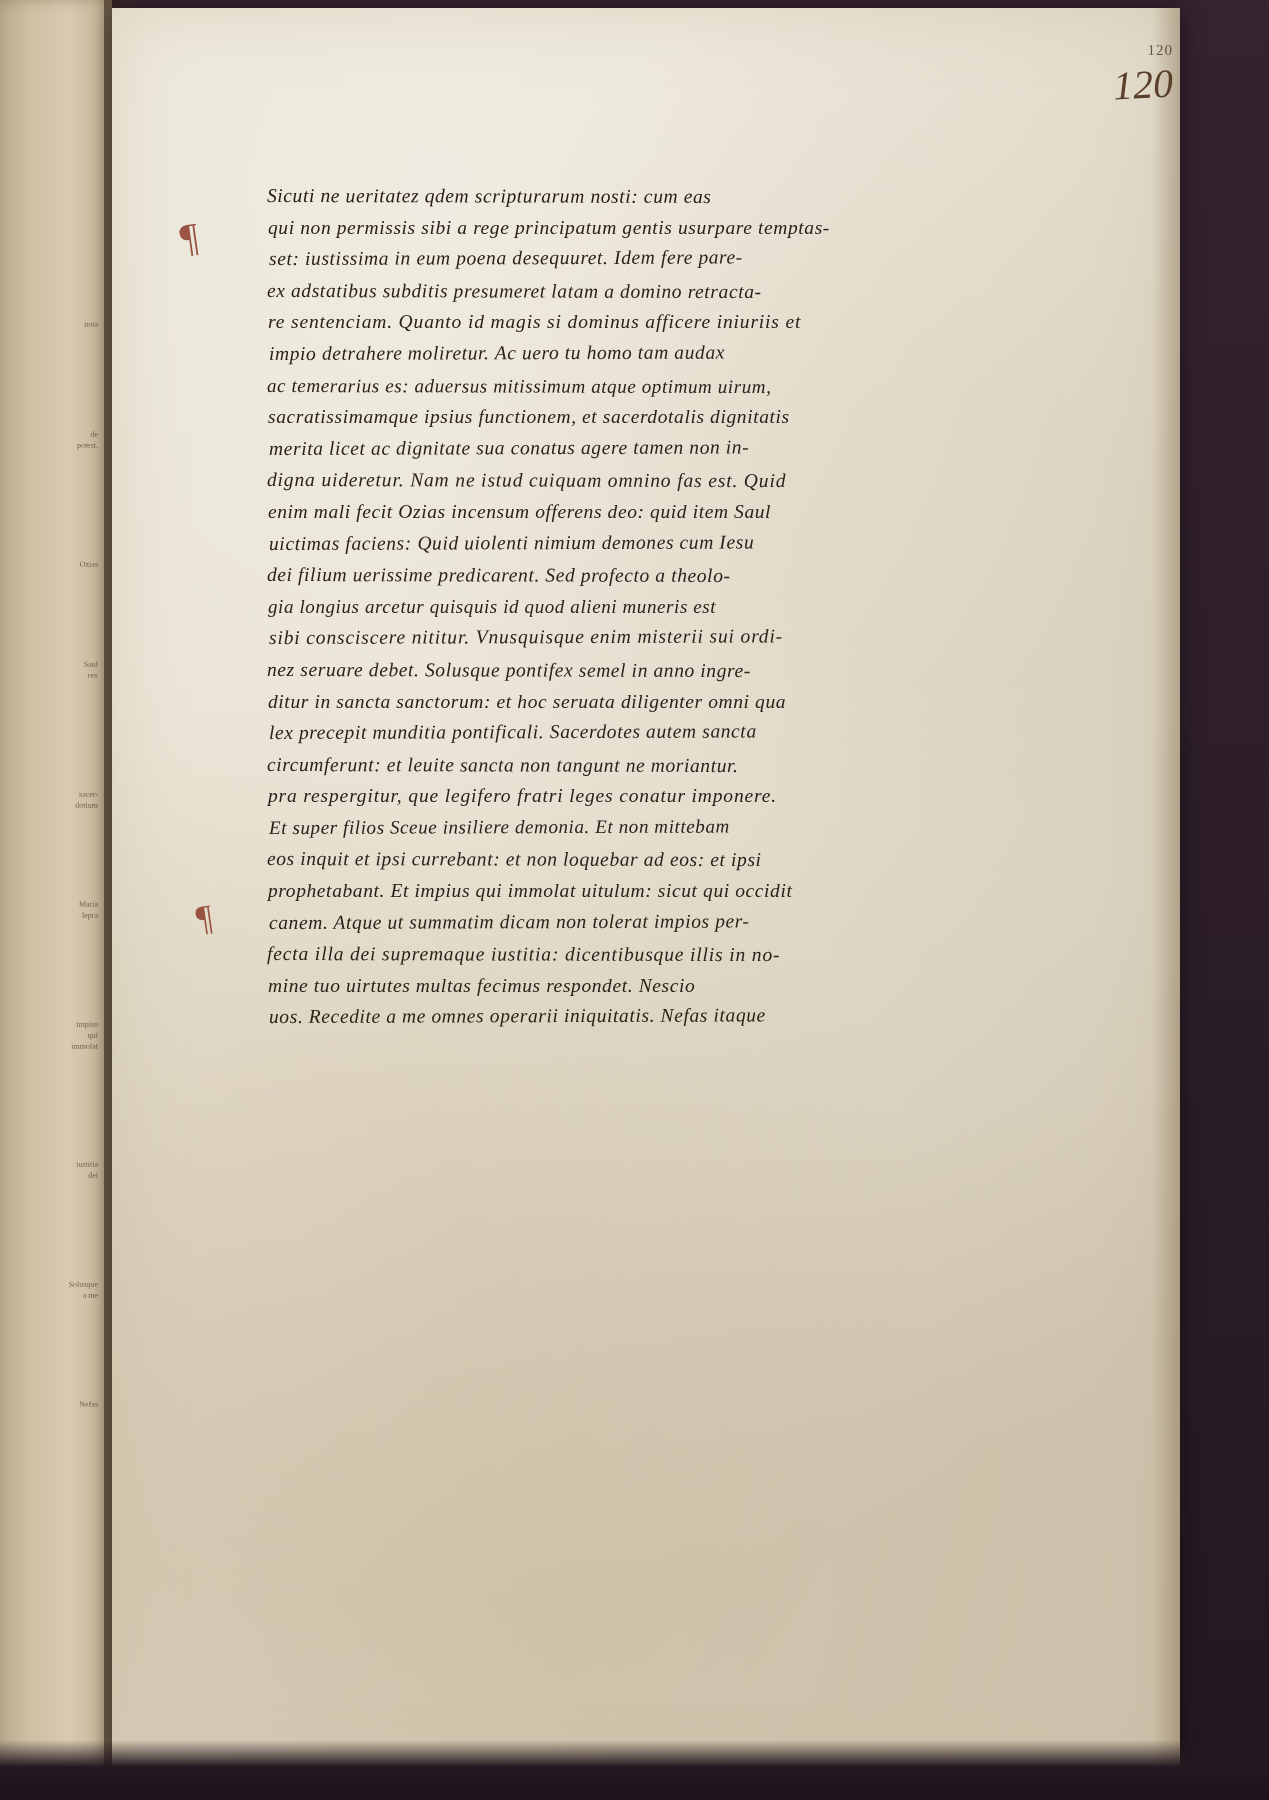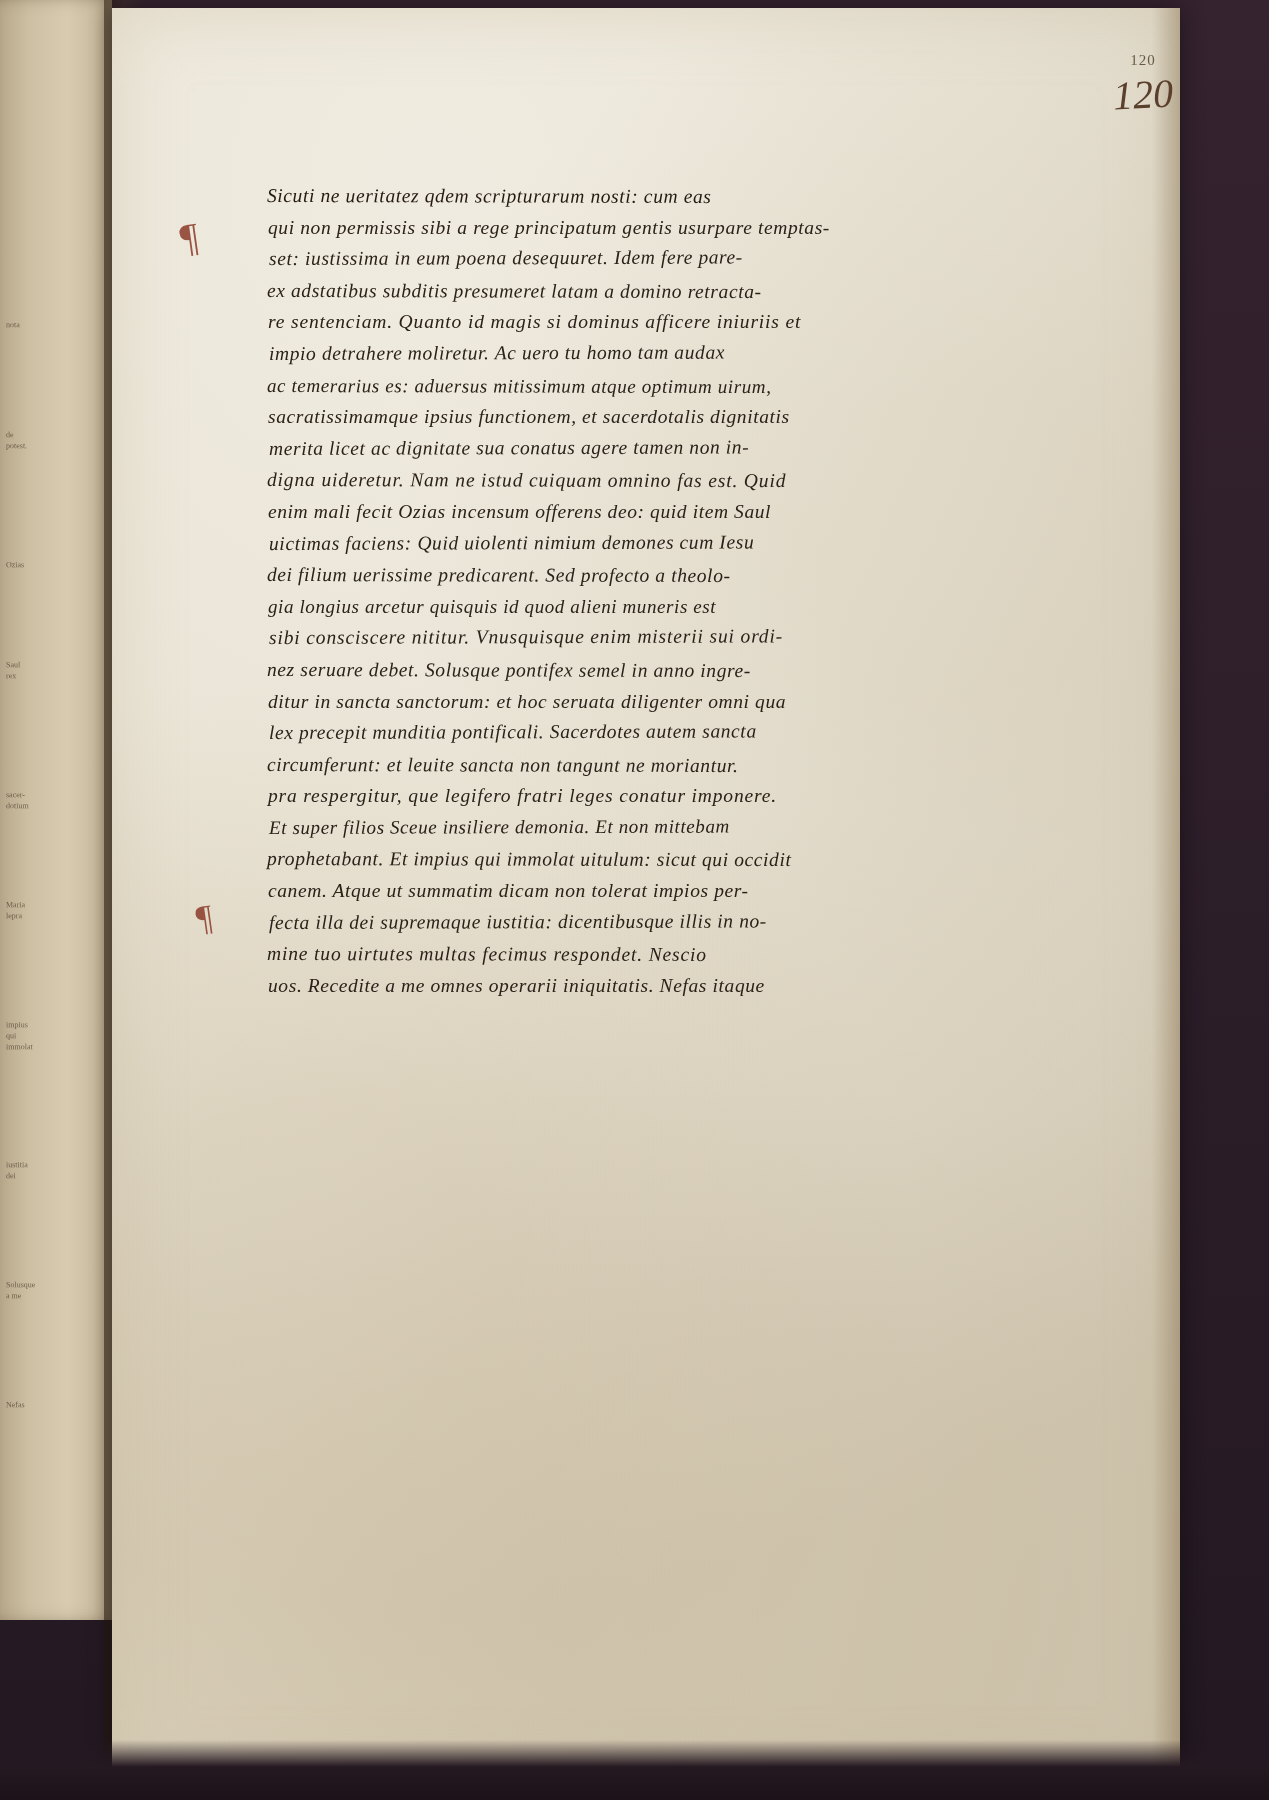--- a/index.html
+++ b/index.html
@@ -28,24 +28,25 @@
     background:
       linear-gradient(180deg, #35232f 0%, #2e1f2b 40%, #231821 100%);
   }
 
   
   .facing-page {
     position: absolute;
     left: 0;
     top: 0;
     width: 112px;
-    height: 1620px;
+    height: 1800px;
     background:
       linear-gradient(90deg, #b8a88c 0%, #cdbfa2 25%, #d8cbb0 60%, #c3b496 100%);
     box-shadow: inset -8px 0 18px -6px rgba(60,40,20,0.55);
+    text-align: right;
   }
   .facing-page .marg-note {
     position: absolute;
     left: 6px;
     width: 92px;
     color: #4a3a2a;
     font-family: "Liberation Serif", serif;
     font-size: 8px;
     line-height: 1.35;
     opacity: 0.72;
@@ -108,22 +109,22 @@
     bottom: 0;
     width: 1269px;
     height: 60px;
     background: linear-gradient(180deg, rgba(35,24,32,0.0) 0%, #241821 45%, #1d1219 100%);
   }
 
   
   .folio {
     position: absolute;
     right: 96px;
-    top: 52px;
-    text-align: center;
+    top: 42px;
+    text-align: right;
     color: #4b3a24;
   }
   .folio .small {
     font-family: "Liberation Serif", serif;
     font-size: 15px;
     letter-spacing: 1px;
     opacity: 0.8;
     display: block;
   }
   .folio .large {
@@ -231,20 +232,21 @@
     <div class="line">uictimas faciens: Quid uiolenti nimium demones cum Iesu</div>
     <div class="line">dei filium uerissime predicarent. Sed profecto a theolo-</div>
     <div class="line">gia longius arcetur quisquis id quod alieni muneris est</div>
     <div class="line">sibi consciscere nititur. Vnusquisque enim misterii sui ordi-</div>
     <div class="line">nez seruare debet. Solusque pontifex semel in anno ingre-</div>
     <div class="line">ditur in sancta sanctorum: et hoc seruata diligenter omni qua</div>
     <div class="line">lex precepit munditia pontificali. Sacerdotes autem sancta</div>
     <div class="line">circumferunt: et leuite sancta non tangunt ne moriantur.</div>
     <div class="line">pra respergitur, que legifero fratri leges conatur imponere.</div>
     <div class="line">Et super filios Sceue insiliere demonia. Et non mittebam</div>
+    <div class="line">eos inquit et ipsi currebant: et non loquebar ad eos: et ipsi</div>
     <div class="line">prophetabant. Et impius qui immolat uitulum: sicut qui occidit</div>
     <div class="line">canem. Atque ut summatim dicam non tolerat impios per-</div>
     <div class="line">fecta illa dei supremaque iustitia: dicentibusque illis in no-</div>
     <div class="line">mine tuo uirtutes multas fecimus respondet. Nescio</div>
     <div class="line">uos. Recedite a me omnes operarii iniquitatis. Nefas itaque</div>
   </div>
 
   <div class="cloth-bottom"></div>
 </div>
 

